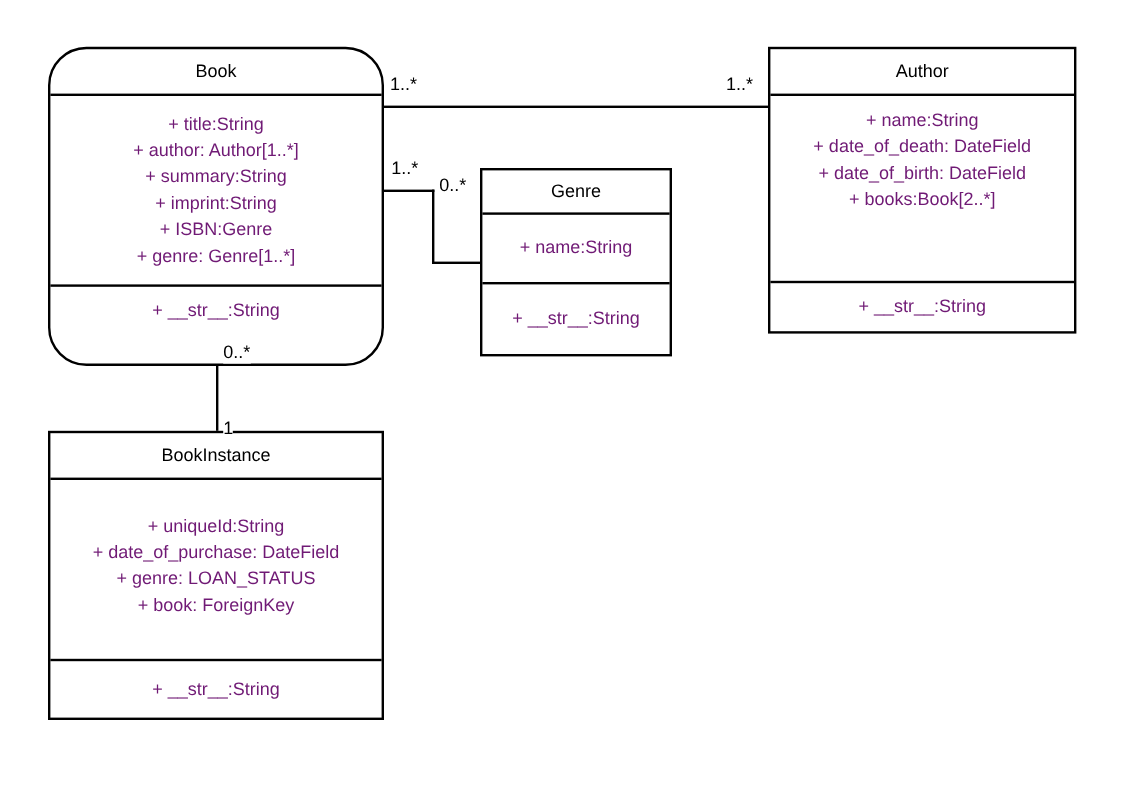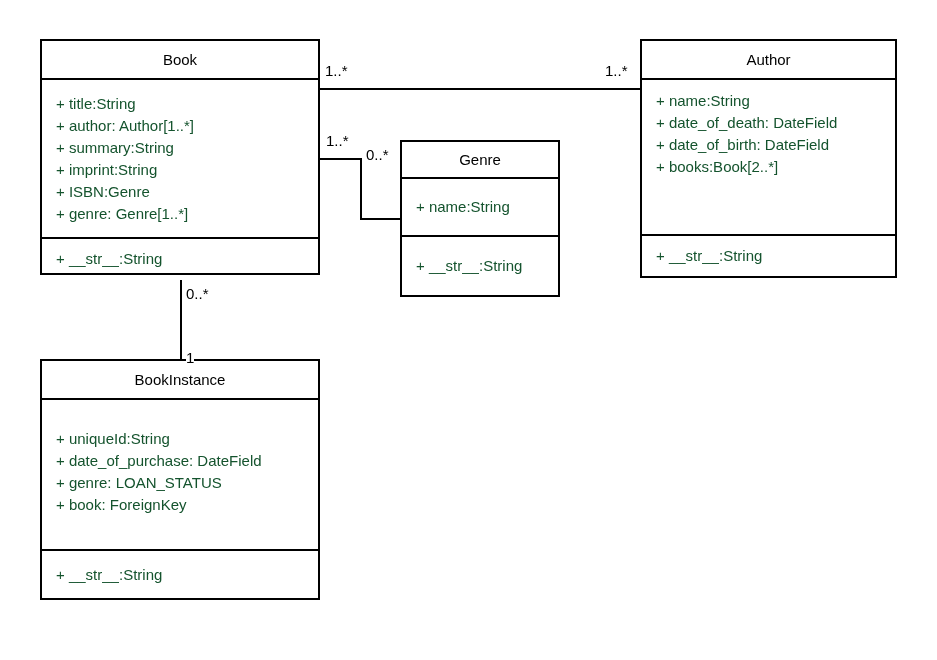--- a/index.html
+++ b/index.html
@@ -39,23 +39,24 @@
     padding: 0 14px;
     display: flex;
     flex-direction: column;
     justify-content: center;
   }
   .uml-compartment.attrs {
     border-bottom: 2px solid #000000;
   }
   .uml-row {
     font-size: 15px;
-    color: #14532d;
+    color: #701a75;
     line-height: 22px;
     white-space: nowrap;
+    text-align: center;
   }
 
   
   .edge-h {
     position: absolute;
     height: 0;
     border-top: 2px solid #000000;
     z-index: 1;
   }
   .edge-v {
@@ -86,21 +87,21 @@
   <div class="edge-h" style="left:320px; top:158px; width:42px;"></div>
   <div class="edge-v" style="left:360px; top:158px; height:62px;"></div>
   <div class="edge-h" style="left:360px; top:218px; width:42px;"></div>
   <div class="mult-label" style="left:326px; top:132px;">1..*</div>
   <div class="mult-label" style="left:366px; top:146px;">0..*</div>
 
   <div class="edge-v" style="left:180px; top:280px; height:99px;"></div>
   <div class="mult-label" style="left:186px; top:285px;">0..*</div>
   <div class="mult-label" style="left:186px; top:349px;">1</div>
 
-  <div class="uml-class" style="left:40px; top:39px; width:280px; height:236px;">
+  <div class="uml-class" style="left:40px; top:39px; width:280px; height:266px;border-radius:32px;">
     <div class="uml-header" style="height:39px;">Book</div>
     <div class="uml-compartment attrs" style="height:159px;">
       <div class="uml-row">+ title:String</div>
       <div class="uml-row">+ author: Author[1..*]</div>
       <div class="uml-row">+ summary:String</div>
       <div class="uml-row">+ imprint:String</div>
       <div class="uml-row">+ ISBN:Genre</div>
       <div class="uml-row">+ genre: Genre[1..*]</div>
     </div>
     <div class="uml-compartment methods" style="height:39px;">

